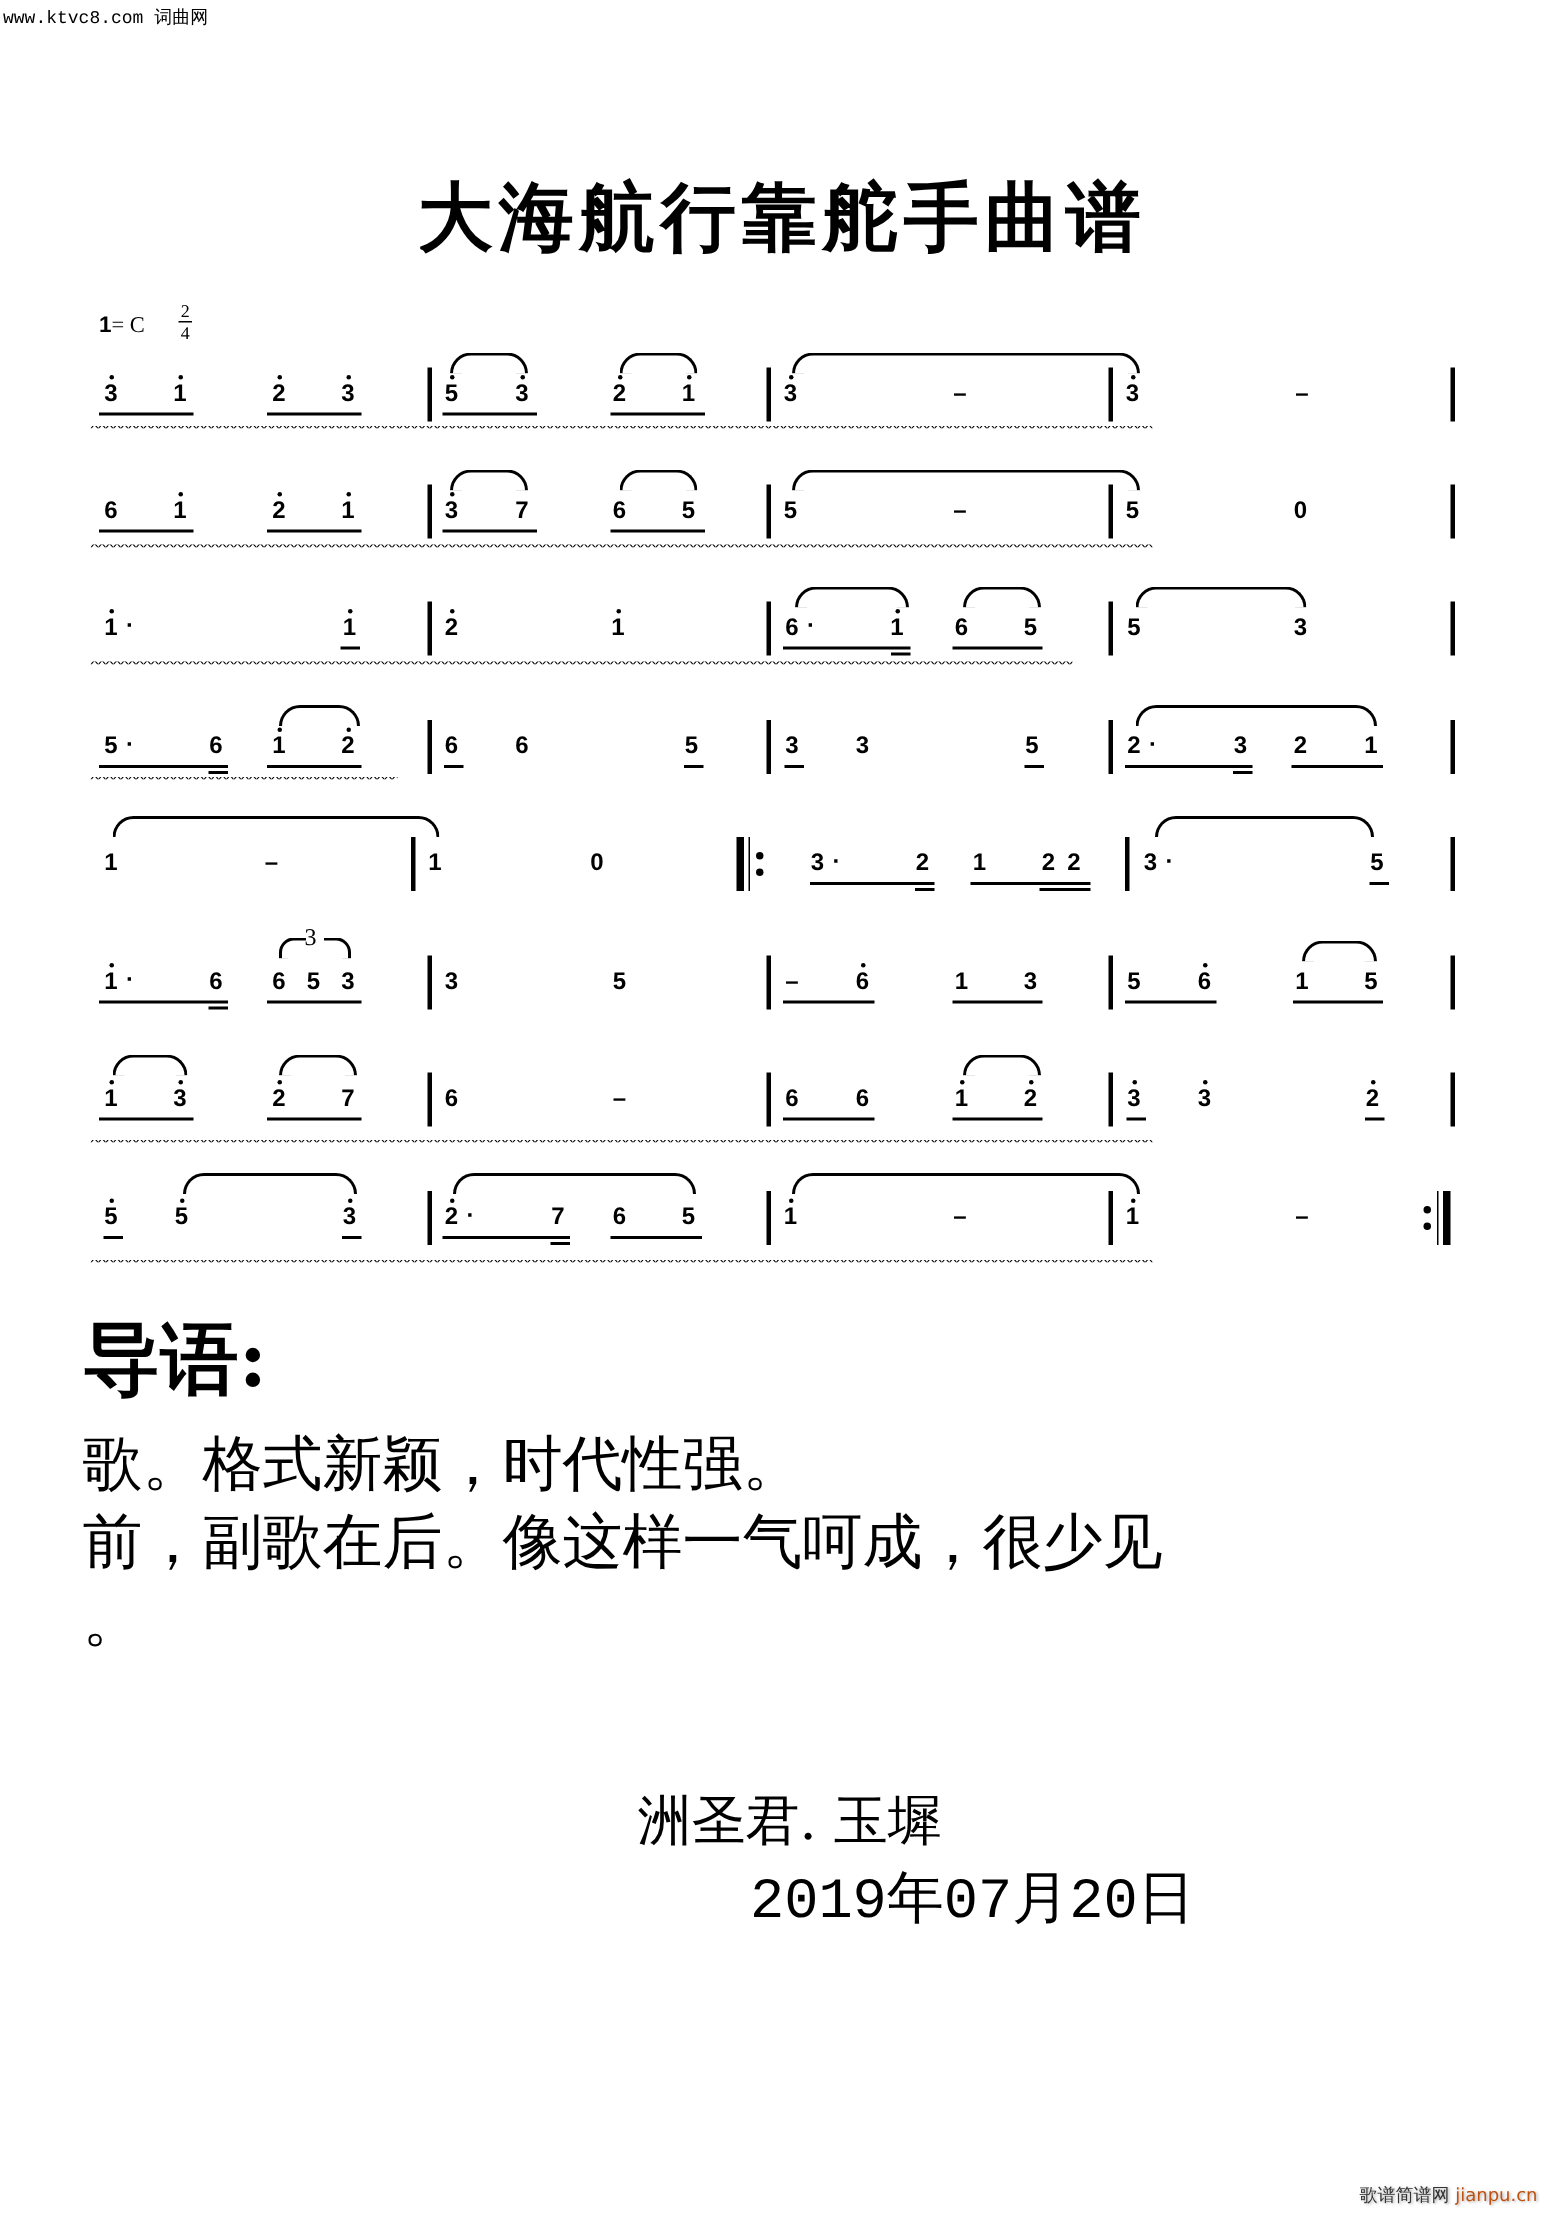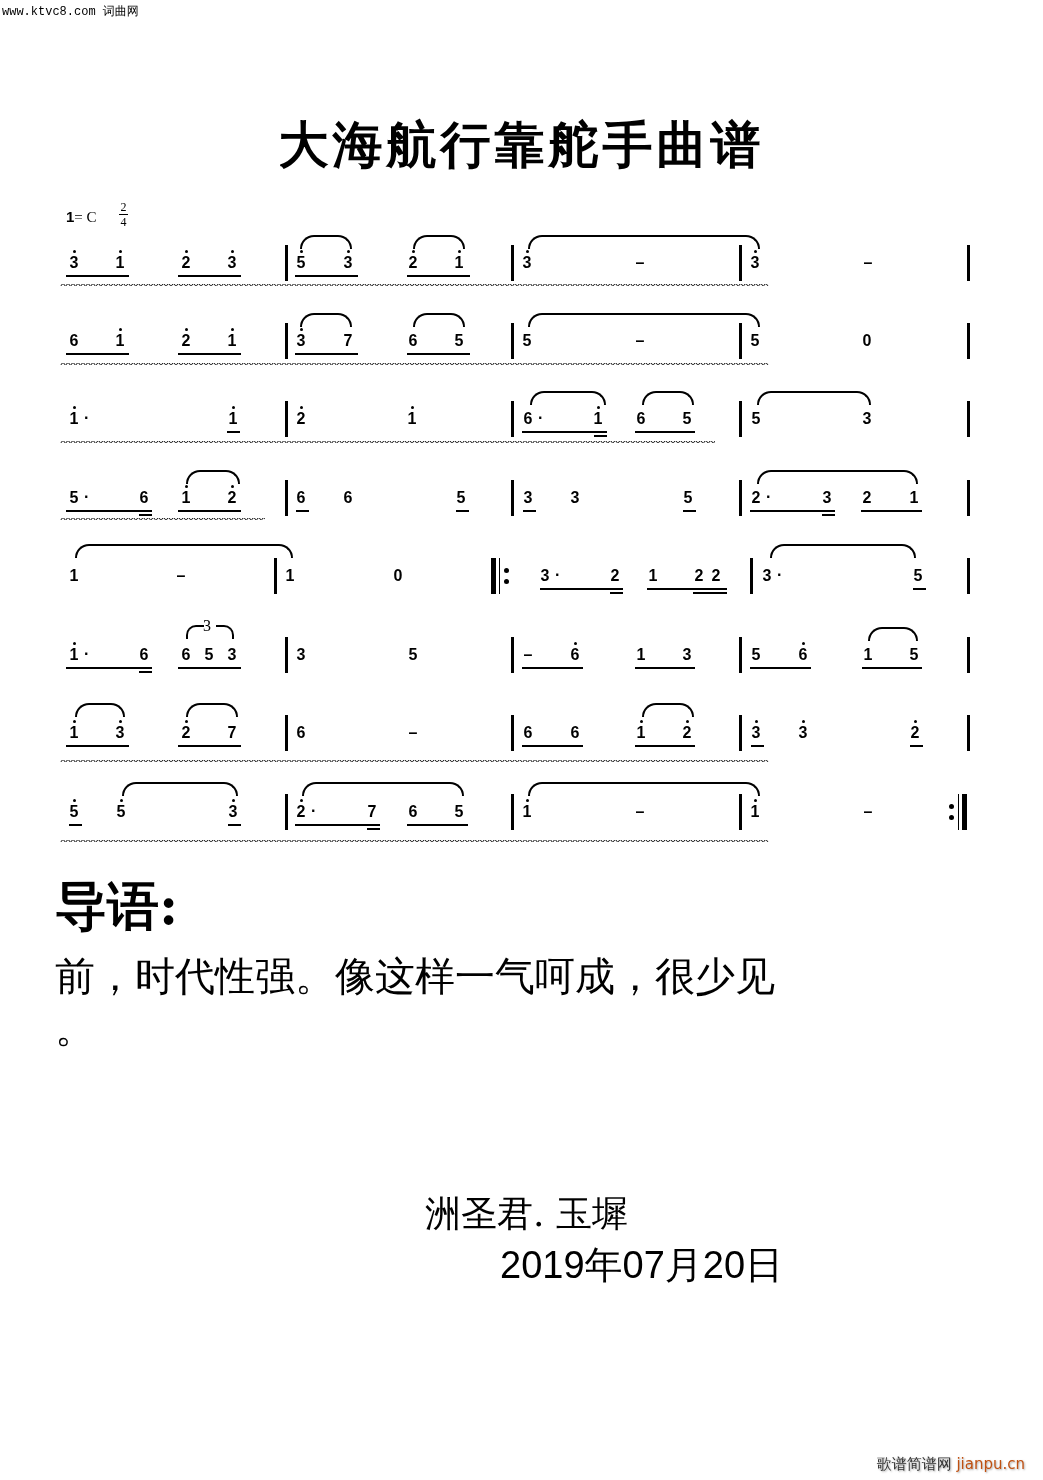--- a/index.html
+++ b/index.html
@@ -22,22 +22,22 @@
   .thick { position: absolute; width: 5px; height: 36px; background: #000; }
   .thin { position: absolute; width: 1px; height: 36px; background: #000; }
   .rdot { position: absolute; width: 5px; height: 5px; background: #000; border-radius: 50%; }
   .tuplet-num { position: absolute; font-family: "Liberation Serif", serif; font-size: 16px; }
 
   .intro-heading { position: absolute; left: 55px; top: 872px; font-family: "DejaVu Serif", serif; font-weight: bold; font-size: 52px; }
   .intro-body { position: absolute; left: 55px; top: 950px; width: 890px; font-family: "DejaVu Serif", serif; font-size: 40px; line-height: 52px; }
   .intro-body p { margin: 0; }
   .intro-body .indent { text-indent: 96px; }
   .signature { position: absolute; left: 425px; top: 1190px; font-family: "DejaVu Serif", serif; font-size: 36px; }
-  .date { position: absolute; left: 500px; top: 1240px; font-family: Liberation Sans, sans-serif; font-size: 38px; }
-  .watermark-bottom { position: absolute; right: 18px; top: 1455px; font-size: 15px; color: #333; text-shadow: 1px 1px 2px #aaa; }
+  .date { position: absolute; left: 500px; top: 1240px; font-family: Liberation Mono, monospace; font-size: 38px; }
+  .watermark-bottom { position: absolute; right: 18px; top: 1455px; font-size: 12px; color: #333; text-shadow: 1px 1px 2px #aaa; }
   .watermark-bottom .site { color: #c05010; }
 </style>
 </head>
 <body>
 
 <div class="watermark-top">www.ktvc8.com 词曲网</div>
 
 <div class="title">大海航行靠舵手曲谱</div>
 
 <div class="key"><b>1</b><span>= C</span></div>
@@ -284,21 +284,22 @@
   <span class="note" style="left:862px;top:10px">–</span>
   <div class="rdot" style="left:949px;top:10px"></div>
   <div class="rdot" style="left:949px;top:21px"></div>
   <div class="thin" style="left:958px;top:0"></div>
   <div class="thick" style="left:962px;top:0"></div>
 </div>
 <div class="wavy" style="top:840px;width:915px">^^^^^^^^^^^^^^^^^^^^^^^^^^^^^^^^^^^^^^^^^^^^^^^^^^^^^^^^^^^^^^^^^^^^^^^^^^^^^^^^^^^^^^^^^^^^^^^^^^^^^^^^^^^^^^^^^^^^^^^^^^^^^^^^^^^^^^^^^^^^^</div>
 
 <div class="intro-heading">导语:</div>
 <div class="intro-body">
-  <p>前，时代性强。像这样一气呵成，很少见</p>
+  <p>歌。格式新颖，时代性强。</p>
+  <p>前，副歌在后。像这样一气呵成，很少见</p>
   <p>。</p>
 </div>
 <div class="signature">洲圣君. 玉墀</div>
 <div class="date">2019年07月20日</div>
 
 <div class="watermark-bottom">
   <span>歌谱简谱网</span>
   <span class="site">jianpu.cn</span>
 </div>
 

